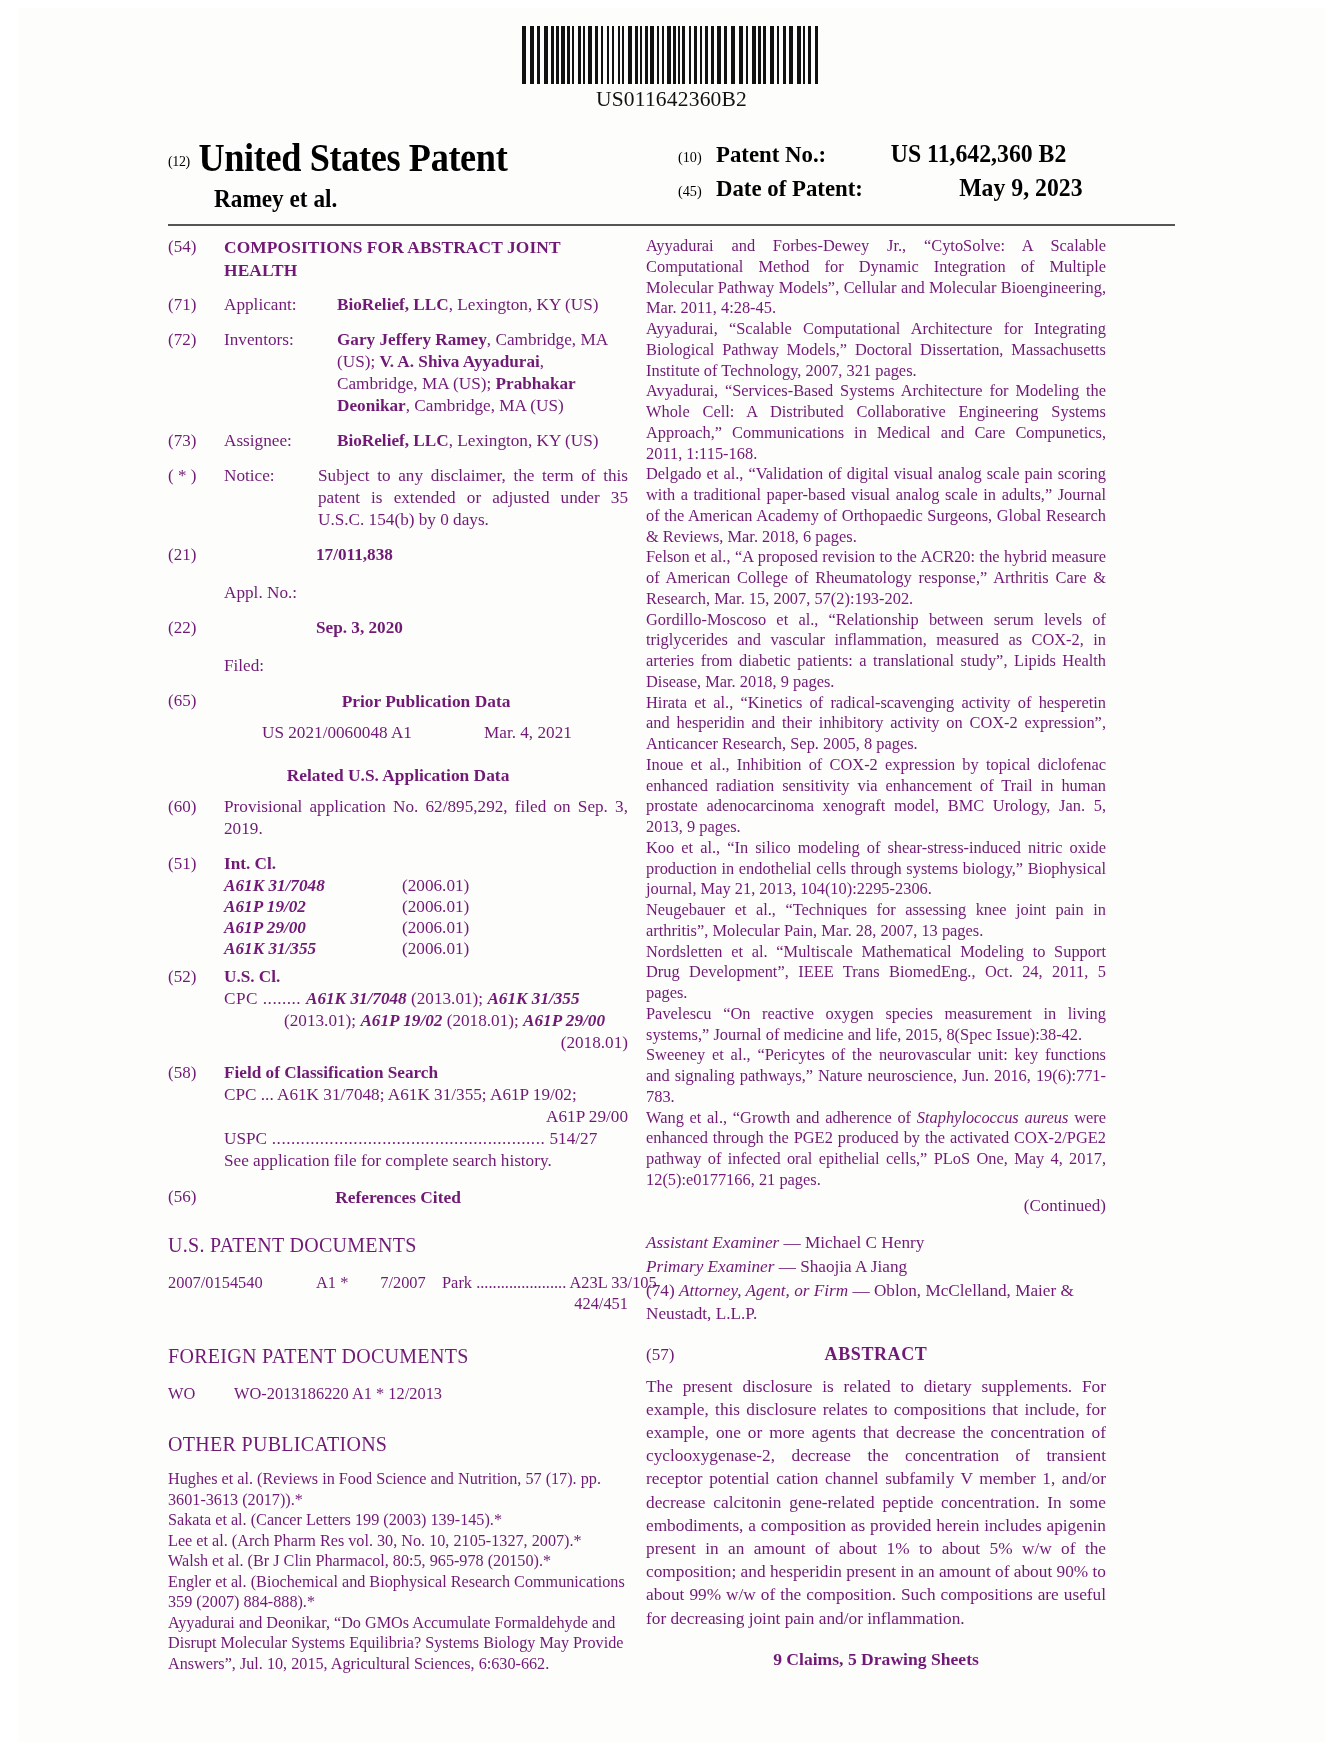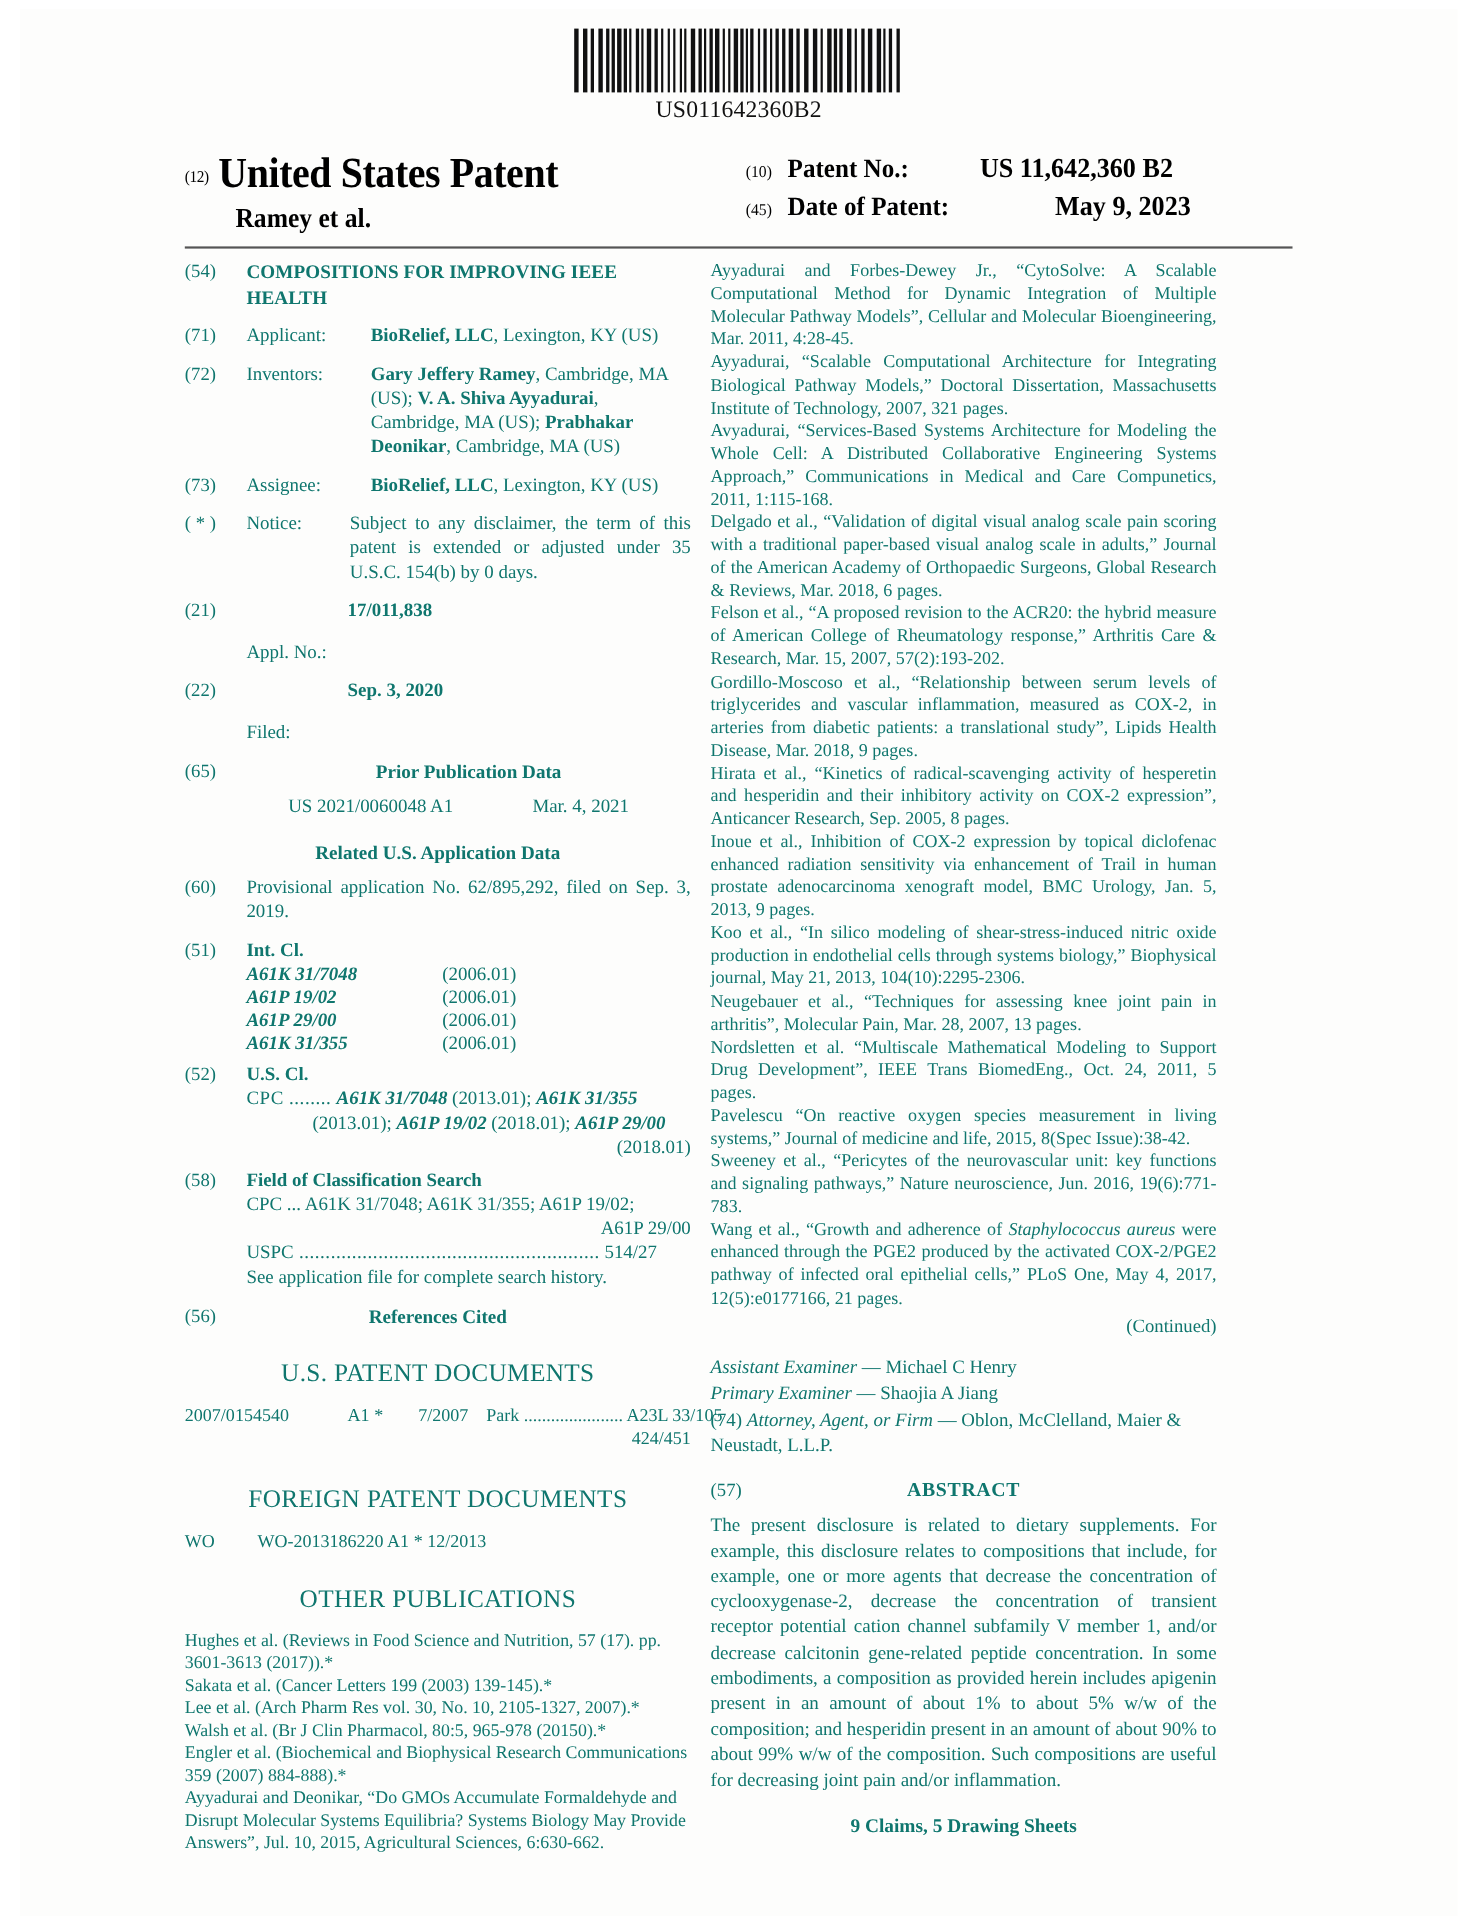--- a/index.html
+++ b/index.html
@@ -130,21 +130,21 @@
     background: #555;
   }
 
   
   .col {
     position: absolute;
     top: 228px;
     width: 460px;
     font-size: 17.2px;
     line-height: 1.28;
-    color: #0f766e;
+    color: #701a75;
   }
   .col-left { left: 150px; }
   .col-right { left: 628px; }
 
   .row {
     display: flex;
     margin-bottom: 13px;
   }
   .row .num {
     width: 56px;
@@ -175,22 +175,21 @@
 
   .justify { text-align: justify; }
 
   .sec-head {
     font-weight: bold;
     text-align: center;
     font-size: 17.4px;
     margin-bottom: 9px;
   }
   .sec-head-plain {
-    text-align: center;
-    font-size: 23px;
+    font-size: 20px;
     margin: 18px 0 13px;
     letter-spacing: 0.3px;
   }
 
   .intcl-table { margin-top: 1px; }
   .intcl-row {
     display: flex;
     line-height: 1.22;
   }
   .intcl-row .code {
@@ -409,21 +408,21 @@
       </div>
     </div>
   </div>
 
   <div class="rule-main"></div>
 
   <div class="col col-left">
 
     <div class="row">
       <span class="num">(54)</span>
-      <span class="body title54">COMPOSITIONS FOR IMPROVING IEEE HEALTH</span>
+      <span class="body title54">COMPOSITIONS FOR ABSTRACT JOINT HEALTH</span>
     </div>
 
     <div class="row lbl-applicant">
       <span class="num">(71)</span>
       <span class="lbl">Applicant:</span>
       <span class="body"><span class="b">BioRelief, LLC</span><span>, Lexington, KY (US)</span></span>
     </div>
 
     <div class="row lbl-inventors">
       <span class="num">(72)</span>

